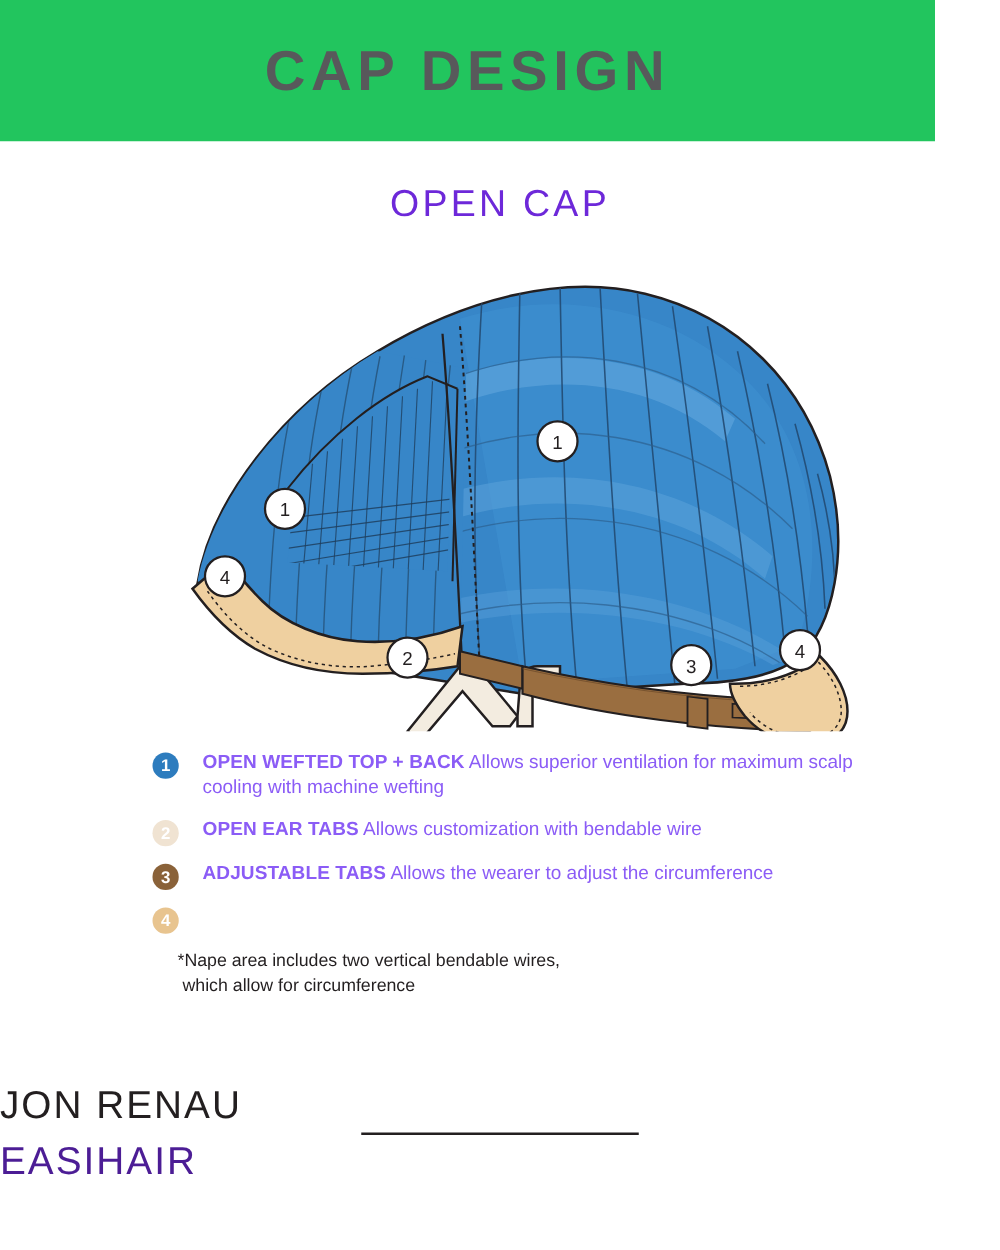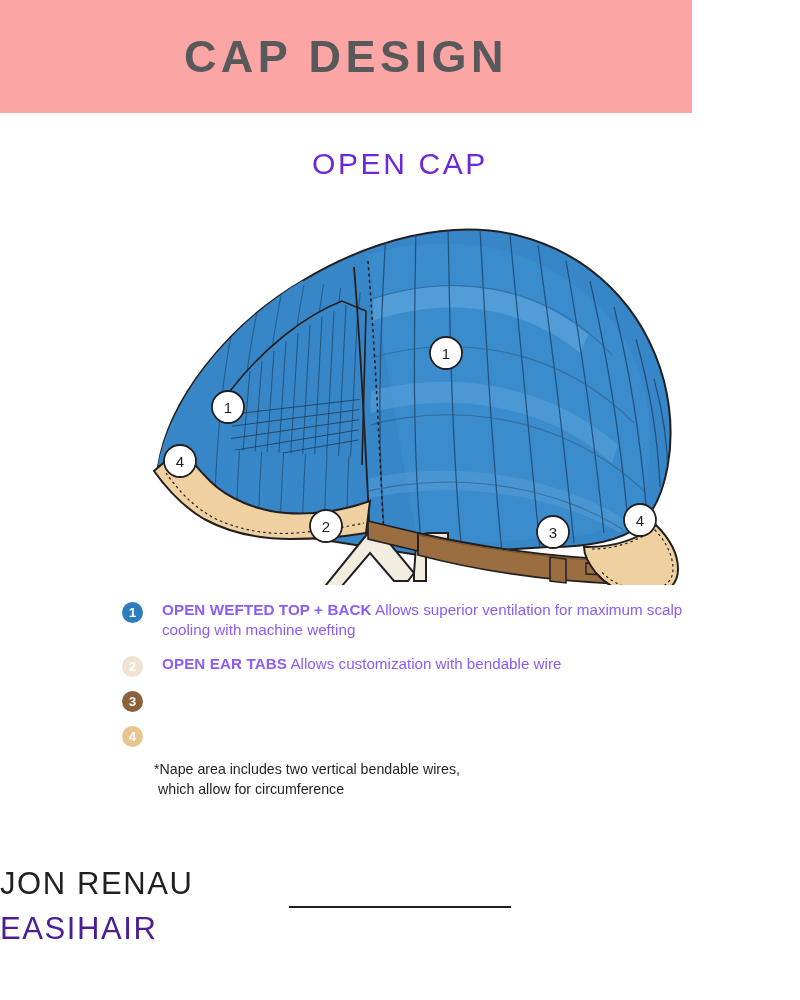--- a/index.html
+++ b/index.html
@@ -12,22 +12,22 @@
   #page {
     position: relative;
     width: 800px; height: 1000px;
     background: #ffffff;
     overflow: hidden;
   }
 
   
   .header-band {
     position: absolute; left: 0; top: 0;
-    width: 692px; height: 113px;
-    background: #fca5a5;
+    width: 748px; height: 113px;
+    background: #22c55e;
     display: flex; align-items: center; justify-content: center;
   }
   .header-title {
     font-size: 45px;
     font-weight: bold;
     letter-spacing: 4.5px;
     color: #58595b;
     font-family: "Liberation Sans", sans-serif;
   }
 
@@ -78,21 +78,21 @@
     line-height: 20px;
     color: #8b5cf6;
     font-weight: 400;
   }
   .legend-text b {
     font-weight: bold;
     letter-spacing: 0.1px;
   }
   .legend-note {
     margin-top: 12px;
-    margin-left: 32px;
+    margin-left: 20px;
     font-size: 14.2px;
     line-height: 20px;
     color: #231f20;
   }
   .legend-note div:last-child { padding-left: 4px; }
 
   
   .logo {
     position: absolute;
     left: 0; top: 866px;
@@ -334,20 +334,23 @@
 
     <div class="legend-row" style="margin-bottom:12px;">
       <div class="legend-badge" style="background:#f0e3d2;">2</div>
       <div class="legend-text">
         <b>OPEN EAR TABS</b><span> Allows customization with bendable wire</span>
       </div>
     </div>
 
     <div class="legend-row" style="margin-bottom:12px;">
       <div class="legend-badge" style="background:#8a6239;">3</div>
+      <div class="legend-text">
+        <b>ADJUSTABLE TABS</b><span> Allows the wearer to adjust the circumference</span>
+      </div>
     </div>
 
     <div class="legend-row" style="margin-bottom:0;">
       <div class="legend-badge" style="background:#e8c48f;">4</div>
     </div>
 
     <div class="legend-note">
       <div>*Nape area includes two vertical bendable wires,</div>
       <div>which allow for circumference</div>
     </div>

